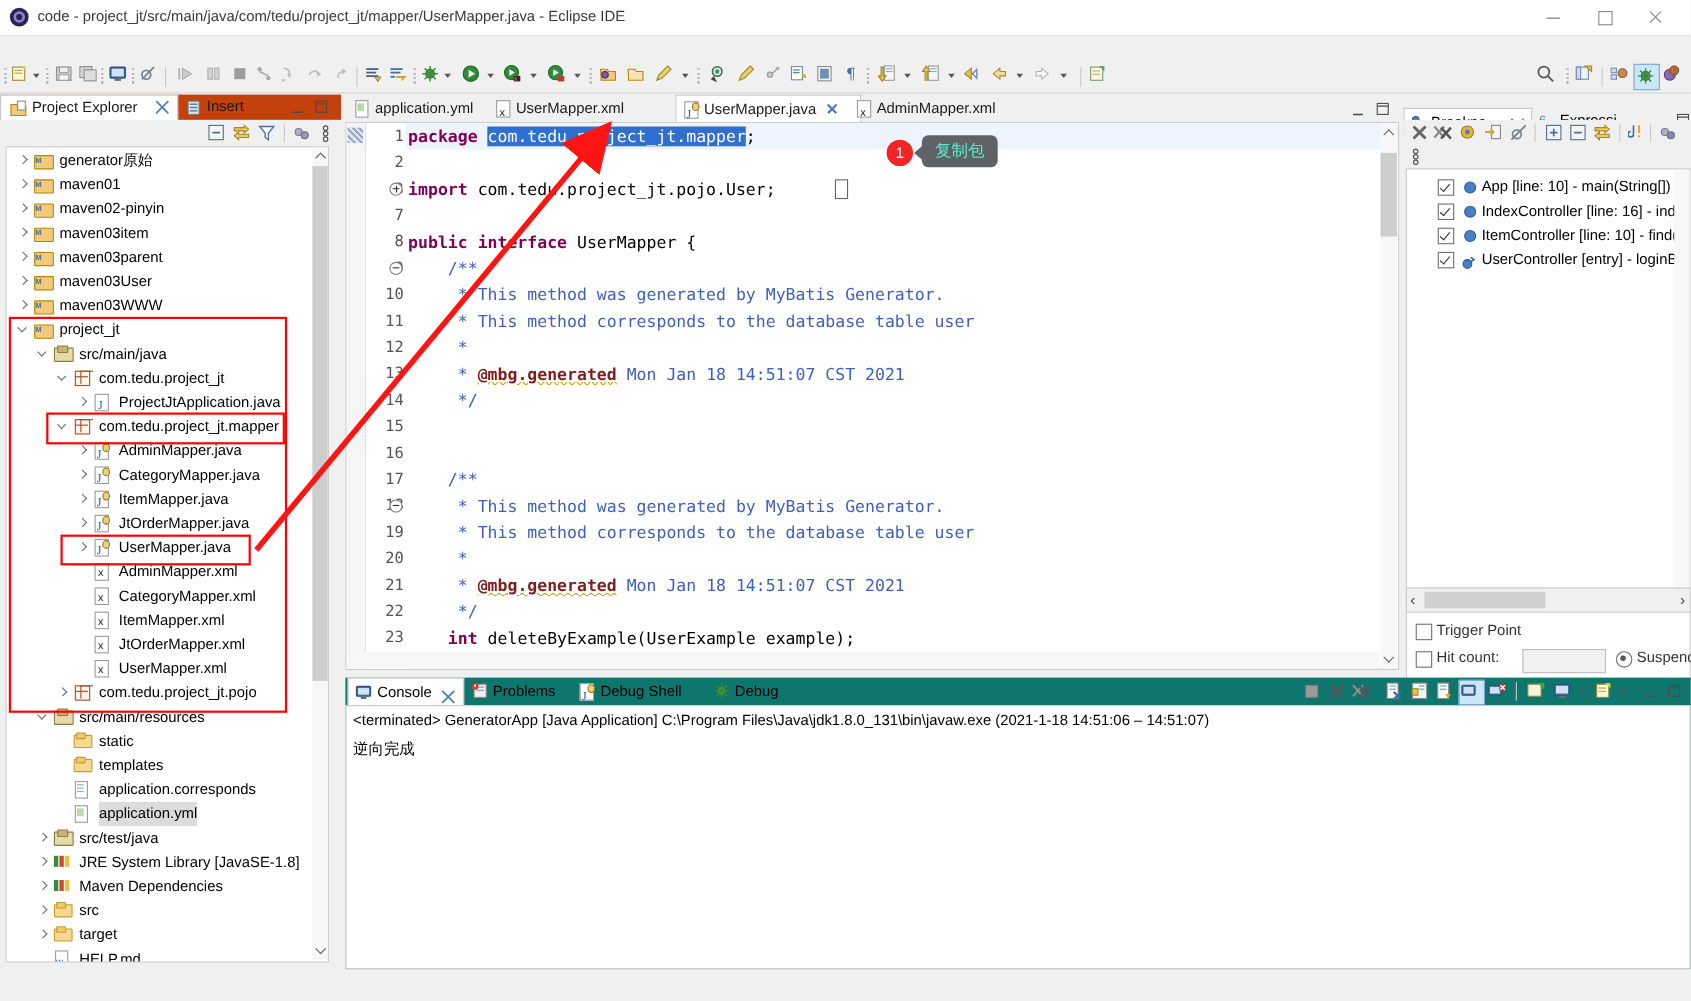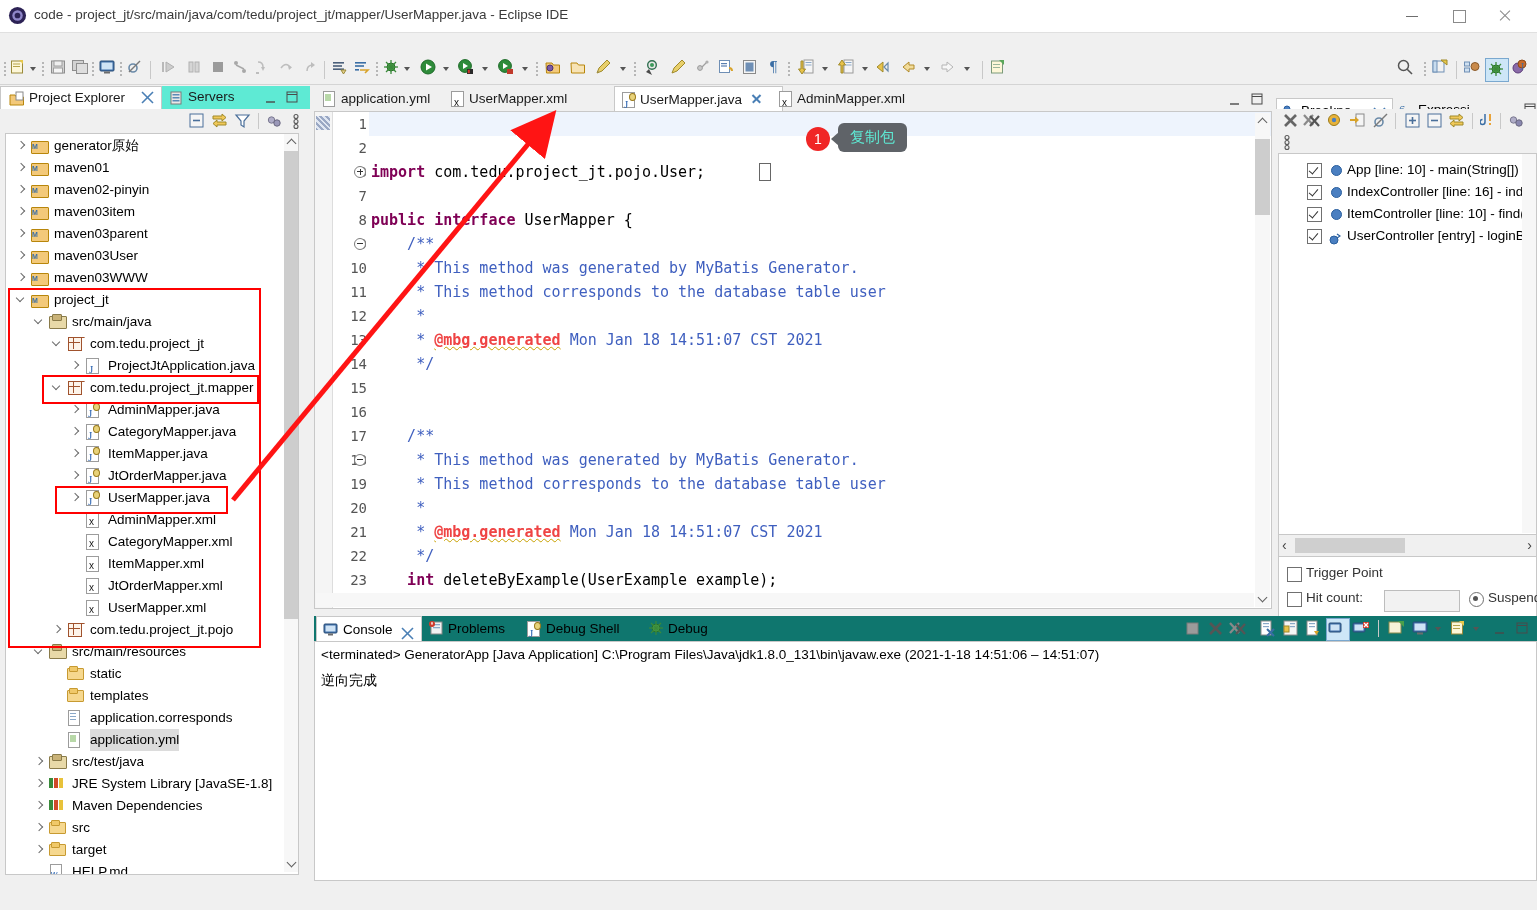--- a/index.html
+++ b/index.html
@@ -37,21 +37,21 @@
   .tb-sep{position:absolute;top:5px;width:1px;height:18px;background:#c8c8c8;}
   .tb-dotsep{position:absolute;top:6px;width:2px;height:16px;background:
      repeating-linear-gradient(to bottom,#b6b6b6 0 2px,transparent 2px 4px);}
   .tb-arrow{position:absolute;top:11px;width:0;height:0;border-left:3.5px solid transparent;border-right:3.5px solid transparent;border-top:4px solid #555;}
 
   
   .ico{position:absolute;width:16px;height:16px;top:3px;}
 
   
   .left-panel{position:absolute;left:0;top:86px;width:310px;height:795px;background:#f0f0f0;}
-  .pe-tabs{position:absolute;left:0;top:0;width:310px;height:23px;background:#5eead4;}
+  .pe-tabs{position:absolute;left:0;top:0;width:310px;height:23px;background:#c2410c;}
   .pe-tab{position:absolute;top:0;height:23px;font-size:13.5px;color:#1a1a1a;white-space:nowrap;}
   .pe-tab.active{background:#ffffff;border-top:1px solid #c8c8c8;border-left:1px solid #c8c8c8;border-right:1px solid #c8c8c8;}
   .pe-toolbar{position:absolute;left:0;top:23px;width:310px;height:24px;background:#f0f0f0;}
   .tree{position:absolute;left:5px;top:47px;width:292px;height:740px;background:#ffffff;border:1px solid #c8c8c8;overflow:hidden;}
   .tnode{position:absolute;height:22px;line-height:22px;white-space:nowrap;font-size:13.5px;color:#000;}
   .tnode .tw{position:absolute;left:0;top:0;width:14px;height:22px;}
   .tnode .tw:after{content:"";position:absolute;left:4px;top:7px;width:5px;height:5px;border-right:1.4px solid #6b6b6b;border-bottom:1.4px solid #6b6b6b;transform:rotate(-45deg);}
   .tnode .tw.open:after{transform:rotate(45deg);top:6px;left:3px;}
   .tnode .tlabel{position:absolute;left:40px;top:0;}
   .tnode .ticon{position:absolute;left:17px;top:3px;width:17px;height:16px;}
@@ -111,21 +111,21 @@
   .ed-gutter{position:absolute;left:18px;top:0;width:36px;height:496px;background:#ffffff;}
   .ln{position:absolute;right:2px;width:34px;text-align:right;font-family:"DejaVu Sans Mono",monospace;font-size:14px;color:#555;height:24px;line-height:24px;}
   .fold{position:absolute;left:38px;width:12px;height:24px;}
   .fold span{position:absolute;left:1px;top:6px;width:10px;height:10px;border:1px solid #7d7d7d;border-radius:50%;background:#fff;}
   .fold span:before{content:"";position:absolute;left:2px;top:4px;width:6px;height:1px;background:#333;}
   .fold.plus span:after{content:"";position:absolute;left:4.5px;top:2px;width:1px;height:6px;background:#333;}
   .code{position:absolute;left:56px;top:0;width:900px;height:496px;font-family:"DejaVu Sans Mono",monospace;font-size:15px;}
   .cl{position:absolute;left:0;height:24px;line-height:24px;white-space:pre;}
   .kw{color:#7f0055;font-weight:bold;}
   .jdoc{color:#3f5fbf;}
-  .jdtag{color:#ef4444;font-weight:bold;}
+  .jdtag{color:#7f1d1d;font-weight:bold;}
   .plain{color:#000;}
   .sel-text{background:#2f6fd0;color:#ffffff;}
   .line1hl{position:absolute;left:18px;top:0;width:938px;height:24px;background:#eef4fd;}
   .caret-box{position:absolute;width:10px;height:16px;border:1px solid #666;}
   .squig{text-decoration:underline;text-decoration-style:wavy;text-decoration-color:#c8a000;text-decoration-thickness:1px;}
   .ed-vscroll{position:absolute;right:1px;top:1px;width:15px;height:494px;background:#f7f7f7;}
   .ed-vscroll .thumb{position:absolute;left:0;top:26px;width:15px;height:76px;background:#cdcdcd;}
   .scr-arrow{position:absolute;left:0;width:15px;height:17px;}
   .scr-arrow:after{content:"";position:absolute;left:4px;top:6px;width:6px;height:6px;border-left:1.6px solid #606060;border-top:1.6px solid #606060;}
   .scr-arrow.up:after{transform:rotate(45deg);}
@@ -423,21 +423,21 @@
             </svg>
         </span>
       </div>
       <div class="pe-tab" style="left:162px;width:90px;">
         <svg style="position:absolute;left:6px;top:4px;width:16px;height:16px" viewBox="0 0 16 16">
           <rect x="3" y="2" width="10" height="12" fill="#e8e8e8" stroke="#7a7a7a"></rect>
           <rect x="4.5" y="4" width="7" height="1.5" fill="#5a8ab5"></rect>
             <rect x="4.5" y="7" width="7" height="1.5" fill="#5a8ab5"></rect>
           <rect x="4.5" y="10" width="7" height="1.5" fill="#5a8ab5"></rect>
         </svg>
-        <span style="position:absolute;left:26px;top:3px;">Servers</span>
+        <span style="position:absolute;left:26px;top:3px;">Insert</span>
       </div>
       <span style="position:absolute;left:265px;top:6px;width:11px;height:11px;">
         <svg viewBox="0 0 11 11" width="11" height="11">
             <line x1="1" y1="9" x2="10" y2="9" stroke="#4a4a4a" stroke-width="1.4"></line>
           </svg>
       </span>
       <span style="position:absolute;left:286px;top:5px;width:12px;height:12px;">
         <svg viewBox="0 0 12 12" width="12" height="12">
             <rect x="1" y="1" width="10" height="10" fill="none" stroke="#4a4a4a"></rect>
             <line x1="1" y1="3.5" x2="11" y2="3.5" stroke="#4a4a4a"></line>
@@ -705,20 +705,21 @@
           <span></span>
         </div>
       <div class="fold" style="top:120px">
           <span></span>
         </div>
       <div class="fold" style="top:336px">
           <span></span>
         </div>
 
       <div class="code">
+        <div class="cl" style="top:0px"><span class="kw">package </span><span class="sel-text">com.tedu.project_jt.mapper</span><span class="plain">;</span></div>
         <div class="cl" style="top:24px"></div>
         <div class="cl" style="top:48px"><span class="kw">import </span><span class="plain">com.tedu.project_jt.pojo.User;</span></div>
         <div class="caret-box" style="left:388px;top:51px"></div>
         <div class="cl" style="top:72px"></div>
         <div class="cl" style="top:96px"><span class="kw">public interface </span><span class="plain">UserMapper {</span></div>
         <div class="cl" style="top:120px"><span class="jdoc">    /**</span></div>
         <div class="cl" style="top:144px"><span class="jdoc">     * This method was generated by MyBatis Generator.</span></div>
         <div class="cl" style="top:168px"><span class="jdoc">     * This method corresponds to the database table user</span></div>
         <div class="cl" style="top:192px"><span class="jdoc">     *</span></div>
         <div class="cl" style="top:216px"><span class="jdoc">     * </span><span class="jdtag squig">@mbg.generated</span><span class="jdoc"> Mon Jan 18 14:51:07 CST 2021</span></div>

